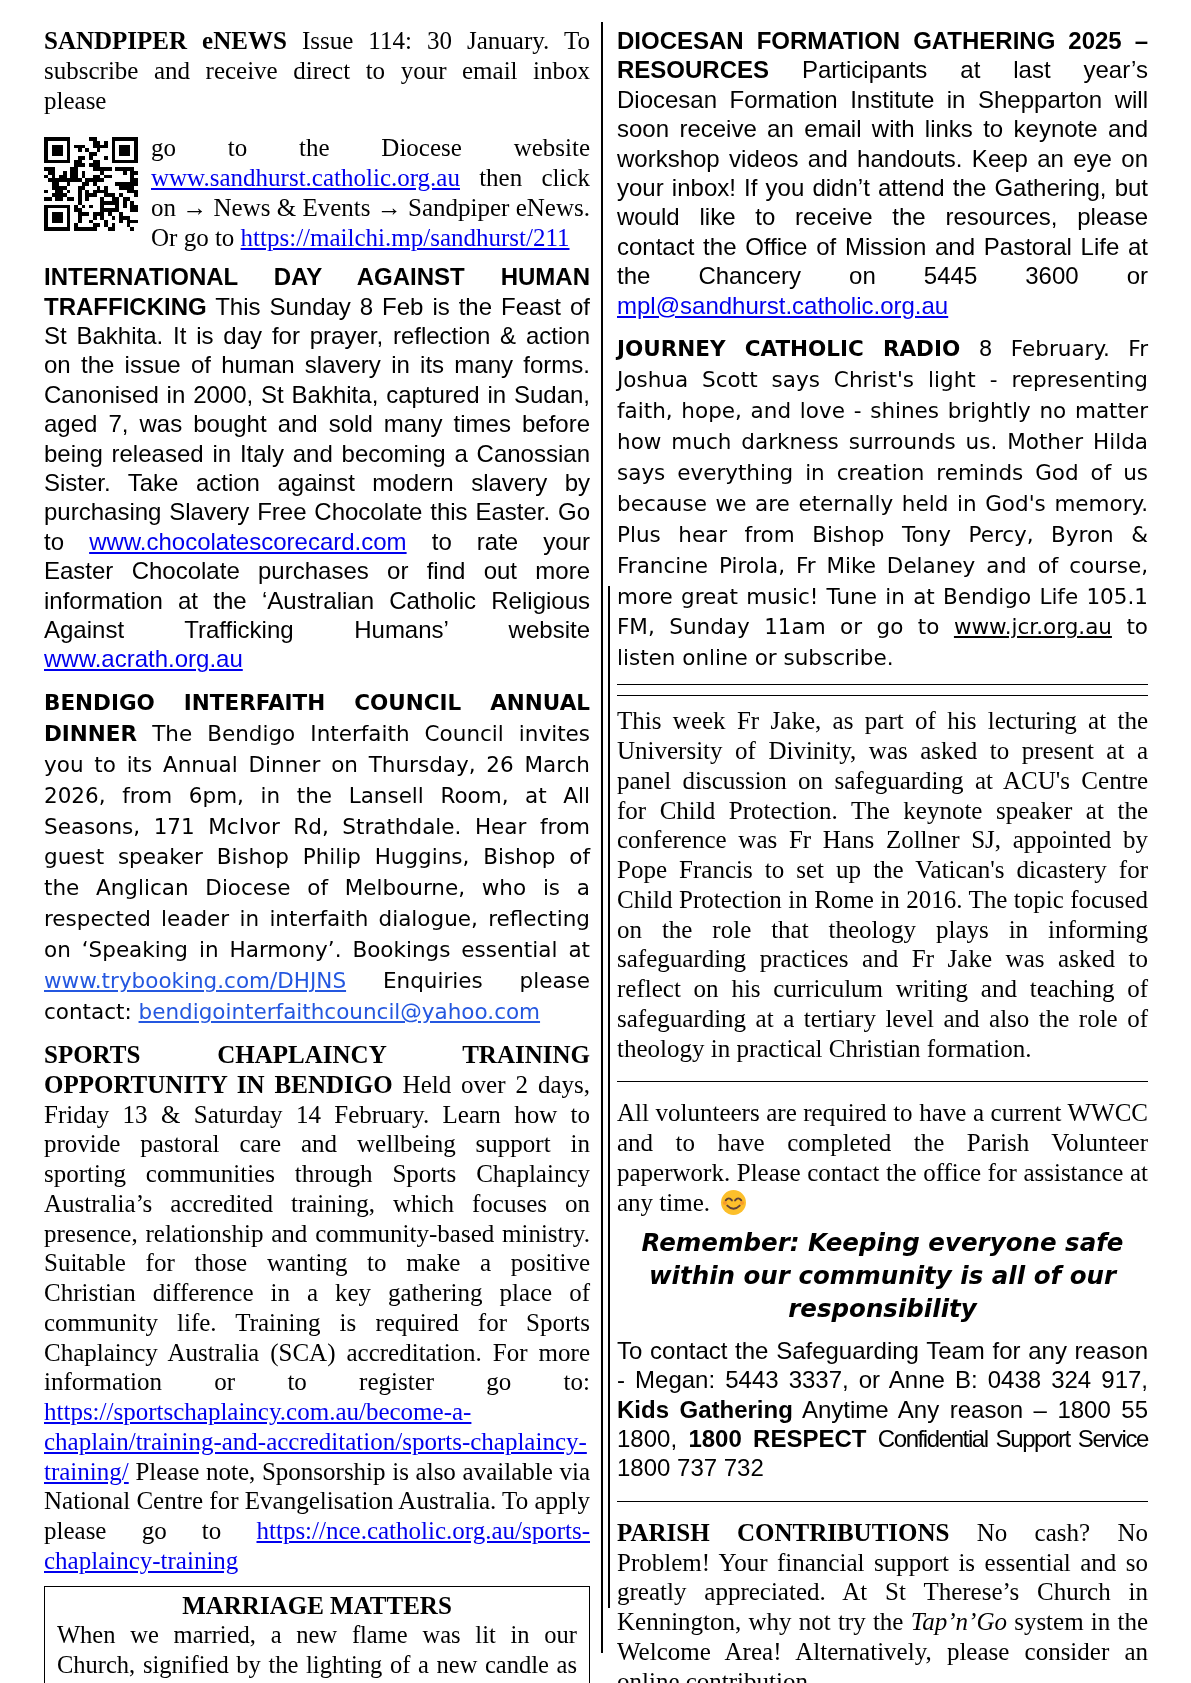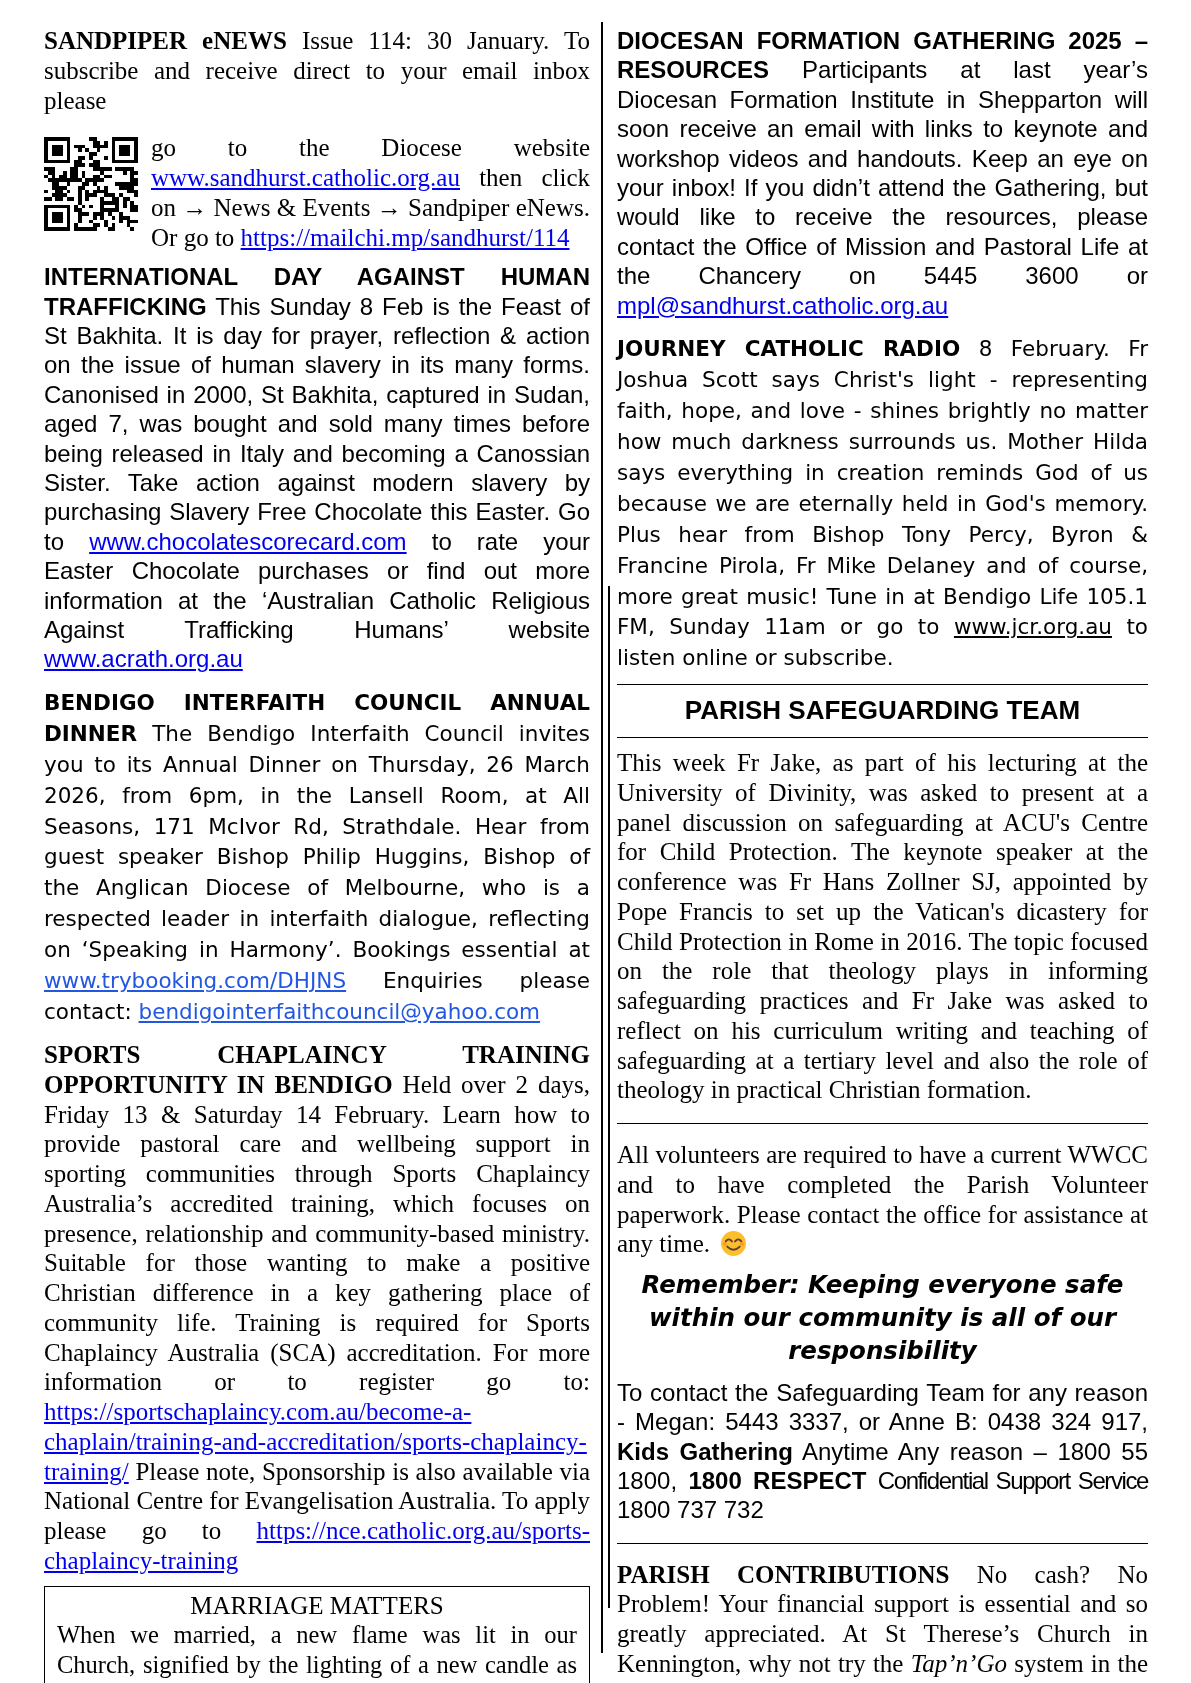--- a/index.html
+++ b/index.html
@@ -24,21 +24,21 @@
   .lnk.dark{color:var(--text);}
   .cond{letter-spacing:-1.4px;word-spacing:-2px;}
 
   .qr-row{display:flex;gap:13px;align-items:flex-start;margin-bottom:10px;}
   .qr{width:94px;height:94px;flex:none;margin-top:4px;}
   .qr svg{width:94px;height:94px;shape-rendering:crispEdges;}
   .qr-row p{flex:1;margin:0;}
 
   .mbox{border:1.6px solid #000;padding:4px 12px 8px 12px;margin-top:10px;}
   .mbox p{margin:0;font-size:24.5px;}
-  .mtitle{font-weight:normal;text-align:center;font-size:25px;}
+  .mtitle{font-weight:bold;text-align:center;font-size:25px;}
   .msub{text-align:center;font-size:24.5px;margin-bottom:1px;}
 
   hr.rule{border:none;border-top:1.6px solid #000;margin:10px 0;}
   hr.sp{margin:18px 0 16px 0;}
   .shead{font-weight:bold;text-align:center;font-size:26px;margin:2px 0;}
 
   .jlogo{float:right;width:120px;height:108px;margin:4px 0 6px 10px;color:var(--journey_teal);}
   .jlogo svg{width:120px;height:108px;}
   .jtext-the{fill:var(--journey_teal);font:bold 14px "DejaVu Sans",sans-serif;}
   .jtext-journey{fill:var(--journey_gray);font:26px "DejaVu Sans",sans-serif;}
@@ -273,21 +273,21 @@
               <rect x="0" y="0" width="7" height="7"></rect>
               <rect x="1" y="1" width="5" height="5" fill="#fff"></rect>
               <rect x="2" y="2" width="3" height="3" fill="#000"></rect>
               <rect x="18" y="0" width="7" height="7"></rect>
               <rect x="19" y="1" width="5" height="5" fill="#fff"></rect>
               <rect x="20" y="2" width="3" height="3" fill="#000"></rect>
               <rect x="0" y="18" width="7" height="7"></rect>
               <rect x="1" y="19" width="5" height="5" fill="#fff"></rect>
               <rect x="2" y="20" width="3" height="3" fill="#000"></rect>
             </svg></div>
-        <p class="serif just"><span>go to the Diocese website </span><a href="#" class="lnk">www.sandhurst.catholic.org.au</a><span> then click on → News &amp; Events → Sandpiper eNews. Or go to </span><a href="#" class="lnk">https://mailchi.mp/sandhurst/114</a></p>
+        <p class="serif just"><span>go to the Diocese website </span><a href="#" class="lnk">www.sandhurst.catholic.org.au</a><span> then click on → News &amp; Events → Sandpiper eNews. Or go to </span><a href="#" class="lnk">https://mailchi.mp/sandhurst/211</a></p>
       </div>
     </div>
 
     <p class="arial just"><span class="b">INTERNATIONAL DAY AGAINST HUMAN TRAFFICKING</span><span> This Sunday 8 Feb is the Feast of St Bakhita. It is day for prayer, reflection &amp; action on the issue of human slavery in its many forms. Canonised in 2000, St Bakhita, captured in Sudan, aged 7, was bought and sold many times before being released in Italy and becoming a Canossian Sister. Take action against modern slavery by purchasing Slavery Free Chocolate this Easter. Go to </span><a href="#" class="lnk">www.chocolatescorecard.com</a><span> to rate your Easter Chocolate purchases or find out more information at the ‘Australian Catholic Religious Against Trafficking Humans’ website </span><a href="#" class="lnk">www.acrath.org.au</a></p>
 
     <p class="hum just" style="margin-bottom:12px"><span class="b">BENDIGO INTERFAITH COUNCIL ANNUAL DINNER</span><span> The Bendigo Interfaith Council invites you to its Annual Dinner on Thursday, 26 March 2026, from 6pm, in the Lansell Room, at All Seasons, 171 McIvor Rd, Strathdale. Hear from guest speaker Bishop Philip Huggins, Bishop of the Anglican Diocese of Melbourne, who is a respected leader in interfaith dialogue, reflecting on ‘Speaking in Harmony’. Bookings essential at </span><a href="#" class="lnk alt">www.trybooking.com/DHJNS</a><span> Enquiries please contact: </span><a href="#" class="lnk alt">bendigointerfaithcouncil@yahoo.com</a></p>
 
     <p class="serif just" style="margin-bottom:0"><span class="b">SPORTS CHAPLAINCY TRAINING OPPORTUNITY IN BENDIGO</span><span> Held over 2 days, Friday 13 &amp; Saturday 14 February. Learn how to provide pastoral care and wellbeing support in sporting communities through Sports Chaplaincy Australia’s accredited training, which focuses on presence, relationship and community-based ministry. Suitable for those wanting to make a positive Christian difference in a key gathering place of community life. Training is required for Sports Chaplaincy Australia (SCA) accreditation. For more information or to register go to: </span><a href="#" class="lnk">https://sportschaplaincy.com.au/become-a-chaplain/training-and-accreditation/sports-chaplaincy-training/</a><span> Please note, Sponsorship is also available via National Centre for Evangelisation Australia. To apply please go to </span><a href="#" class="lnk">https://nce.catholic.org.au/sports-chaplaincy-training</a></p>
 
     <div class="mbox">
@@ -298,21 +298,20 @@
 
   <div class="col right">
 
     <p class="arial just"><span class="b">DIOCESAN FORMATION GATHERING 2025 – RESOURCES</span><span> Participants at last year’s Diocesan Formation Institute in Shepparton will soon receive an email with links to keynote and workshop videos and handouts. Keep an eye on your inbox! If you didn’t attend the Gathering, but would like to receive the resources, please contact the Office of Mission and Pastoral Life at the Chancery on 5445 3600 or </span><a href="#" class="lnk">mpl@sandhurst.catholic.org.au</a></p>
 
     <p class="hum just" style="margin-bottom:8px">
       <span><span class="b">JOURNEY CATHOLIC RADIO</span><span> 8 February. Fr Joshua Scott says Christ's light - representing faith, hope, and love - shines brightly no matter how much darkness surrounds us. Mother Hilda says everything in creation reminds God of us because we are eternally held in God's memory. Plus hear from Bishop Tony Percy, Byron &amp; Francine Pirola, Fr Mike Delaney and of course, more great music! Tune in at Bendigo Life 105.1 FM, Sunday 11am or go to </span><a href="#" class="lnk dark">www.jcr.org.au</a><span>  to listen online or subscribe.</span></span>
     </p>
 
     <hr class="rule">
-    <div class="shead arial">PARISH SAFEGUARDING TEAM</div>
     <hr class="rule">
 
     <p class="serif just" style="margin-bottom:4px"><span>This week Fr Jake, as part of his lecturing at the University of Divinity, was asked to present at a panel discussion on safeguarding at ACU's Centre for Child Protection. The keynote speaker at the conference was Fr Hans Zollner SJ, appointed by Pope Francis to set up the Vatican's dicastery for Child Protection in Rome in 2016. The topic focused on the role that theology plays in informing safeguarding practices and Fr Jake was asked to reflect on his curriculum writing and teaching of safeguarding at a tertiary level and also the role of theology in practical Christian formation.</span></p>
 
     <hr class="rule sp">
 
     <p class="serif just" style="margin-bottom:10px">
       <span><span>All volunteers are required to have a current WWCC and to have completed the Parish Volunteer paperwork. Please contact the office for assistance at any time. </span></span><span class="emoji">
         <svg viewBox="0 0 26 26" aria-hidden="true">
           <circle cx="13" cy="13" r="12" fill="var(--emoji_face)"></circle>

